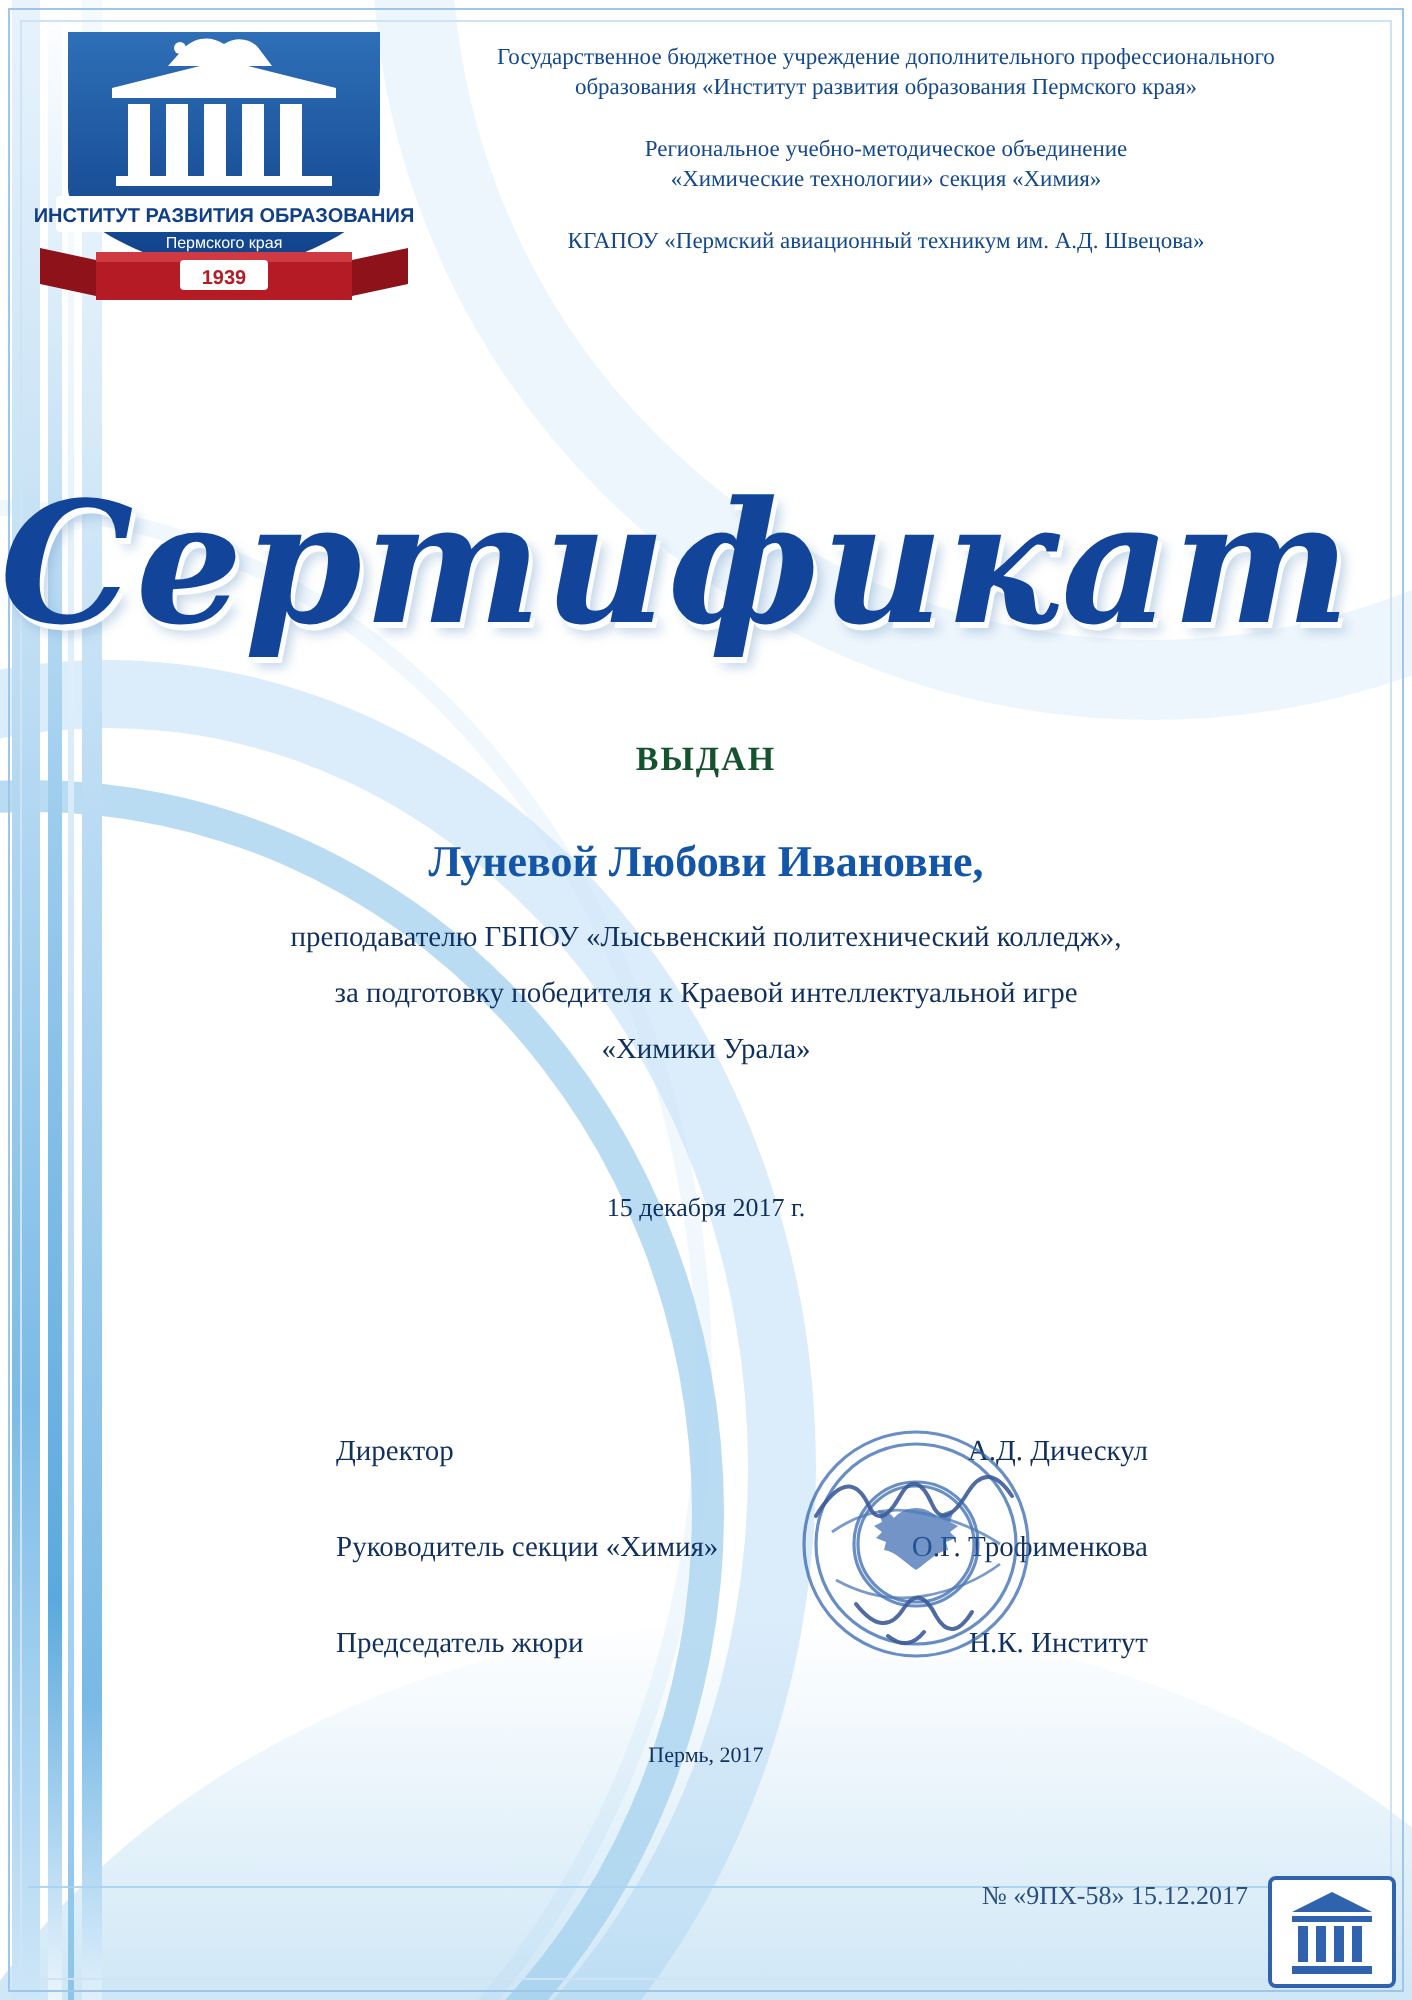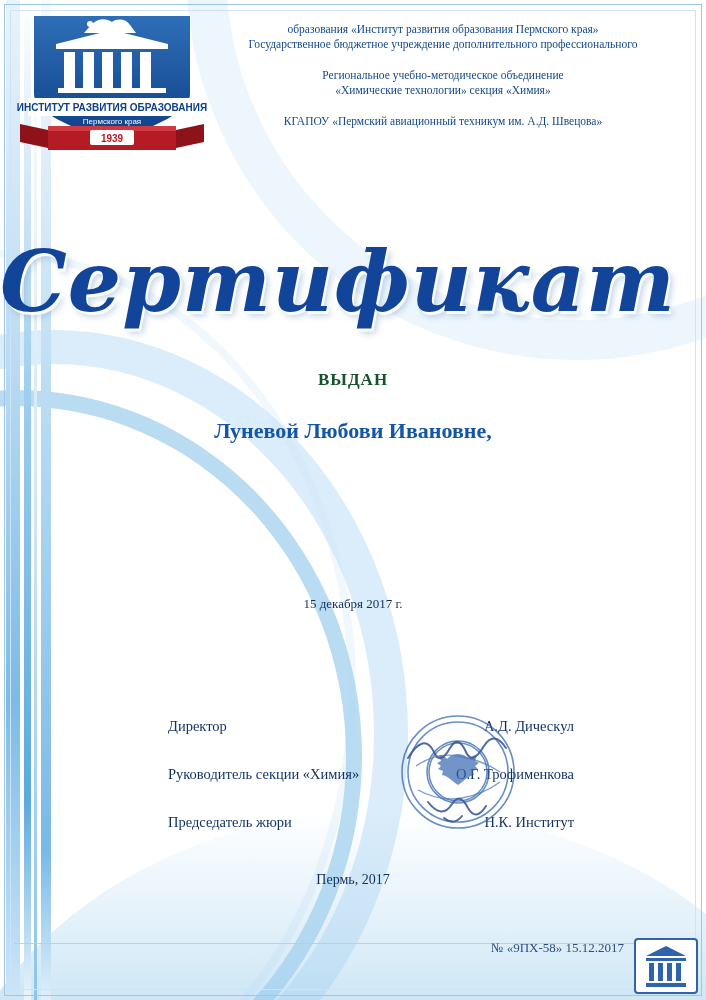--- a/index.html
+++ b/index.html
@@ -210,21 +210,21 @@
     right: 60px;
     font-size: 14.5px;
     color: #10305f;
     white-space: nowrap;
   }
   .city {
     position: absolute;
     left: 0; top: 872px;
     width: 706px;
     text-align: center;
-    font-size: 14px;
+    font-size: 11px;
     color: #10305f;
   }
 
   
   .stamp {
     position: absolute;
     left: 392px; top: 706px;
     width: 132px; height: 132px;
     opacity: .85;
   }
@@ -298,35 +298,40 @@
       <path d="M6 116 L34 122 L34 140 L6 134 Z" fill="#8d1219"></path>
       <path d="M190 116 L162 122 L162 140 L190 134 Z" fill="#8d1219"></path>
       <path d="M34 118 H162 V142 H34 Z" fill="#b51b24"></path>
       <path d="M34 118 H162 V123 H34 Z" fill="#cf3a42"></path>
       <rect x="76" y="122" width="44" height="15" rx="2" fill="#ffffff"></rect>
       <text x="98" y="134" font-family="Liberation Sans, sans-serif" font-size="10" font-weight="bold" fill="#b51b24" text-anchor="middle">1939</text>
     </svg>
   </div>
 
   <div class="header">
+    <div class="line">Государственное бюджетное учреждение  дополнительного профессионального</div>
     <div class="line">образования «Институт развития образования Пермского края»</div>
-    <div class="line">Государственное бюджетное учреждение  дополнительного профессионального</div>
     <div class="block2">
       <div class="line">Региональное учебно-методическое объединение</div>
       <div class="line">«Химические технологии» секция «Химия»</div>
     </div>
     <div class="block3">
       <div class="line">КГАПОУ «Пермский авиационный техникум им. А.Д. Швецова»</div>
     </div>
   </div>
 
   <div class="title">Сертификат</div>
 
   <div class="vydan">ВЫДАН</div>
   <div class="recipient">Луневой Любови Ивановне,</div>
+  <div class="desc">
+    <div>преподавателю ГБПОУ «Лысьвенский политехнический колледж»,</div>
+    <div>за подготовку победителя к Краевой интеллектуальной игре</div>
+    <div>«Химики Урала»</div>
+  </div>
   <div class="date">15 декабря 2017 г.</div>
 
   <div class="signatures">
     <div class="sig-row">
       <span class="sig-role">Директор</span>
       <span class="sig-name">А.Д. Дическул</span>
     </div>
     <div class="sig-row">
       <span class="sig-role">Руководитель секции «Химия»</span>
       <span class="sig-name">О.Г. Трофименкова</span>

